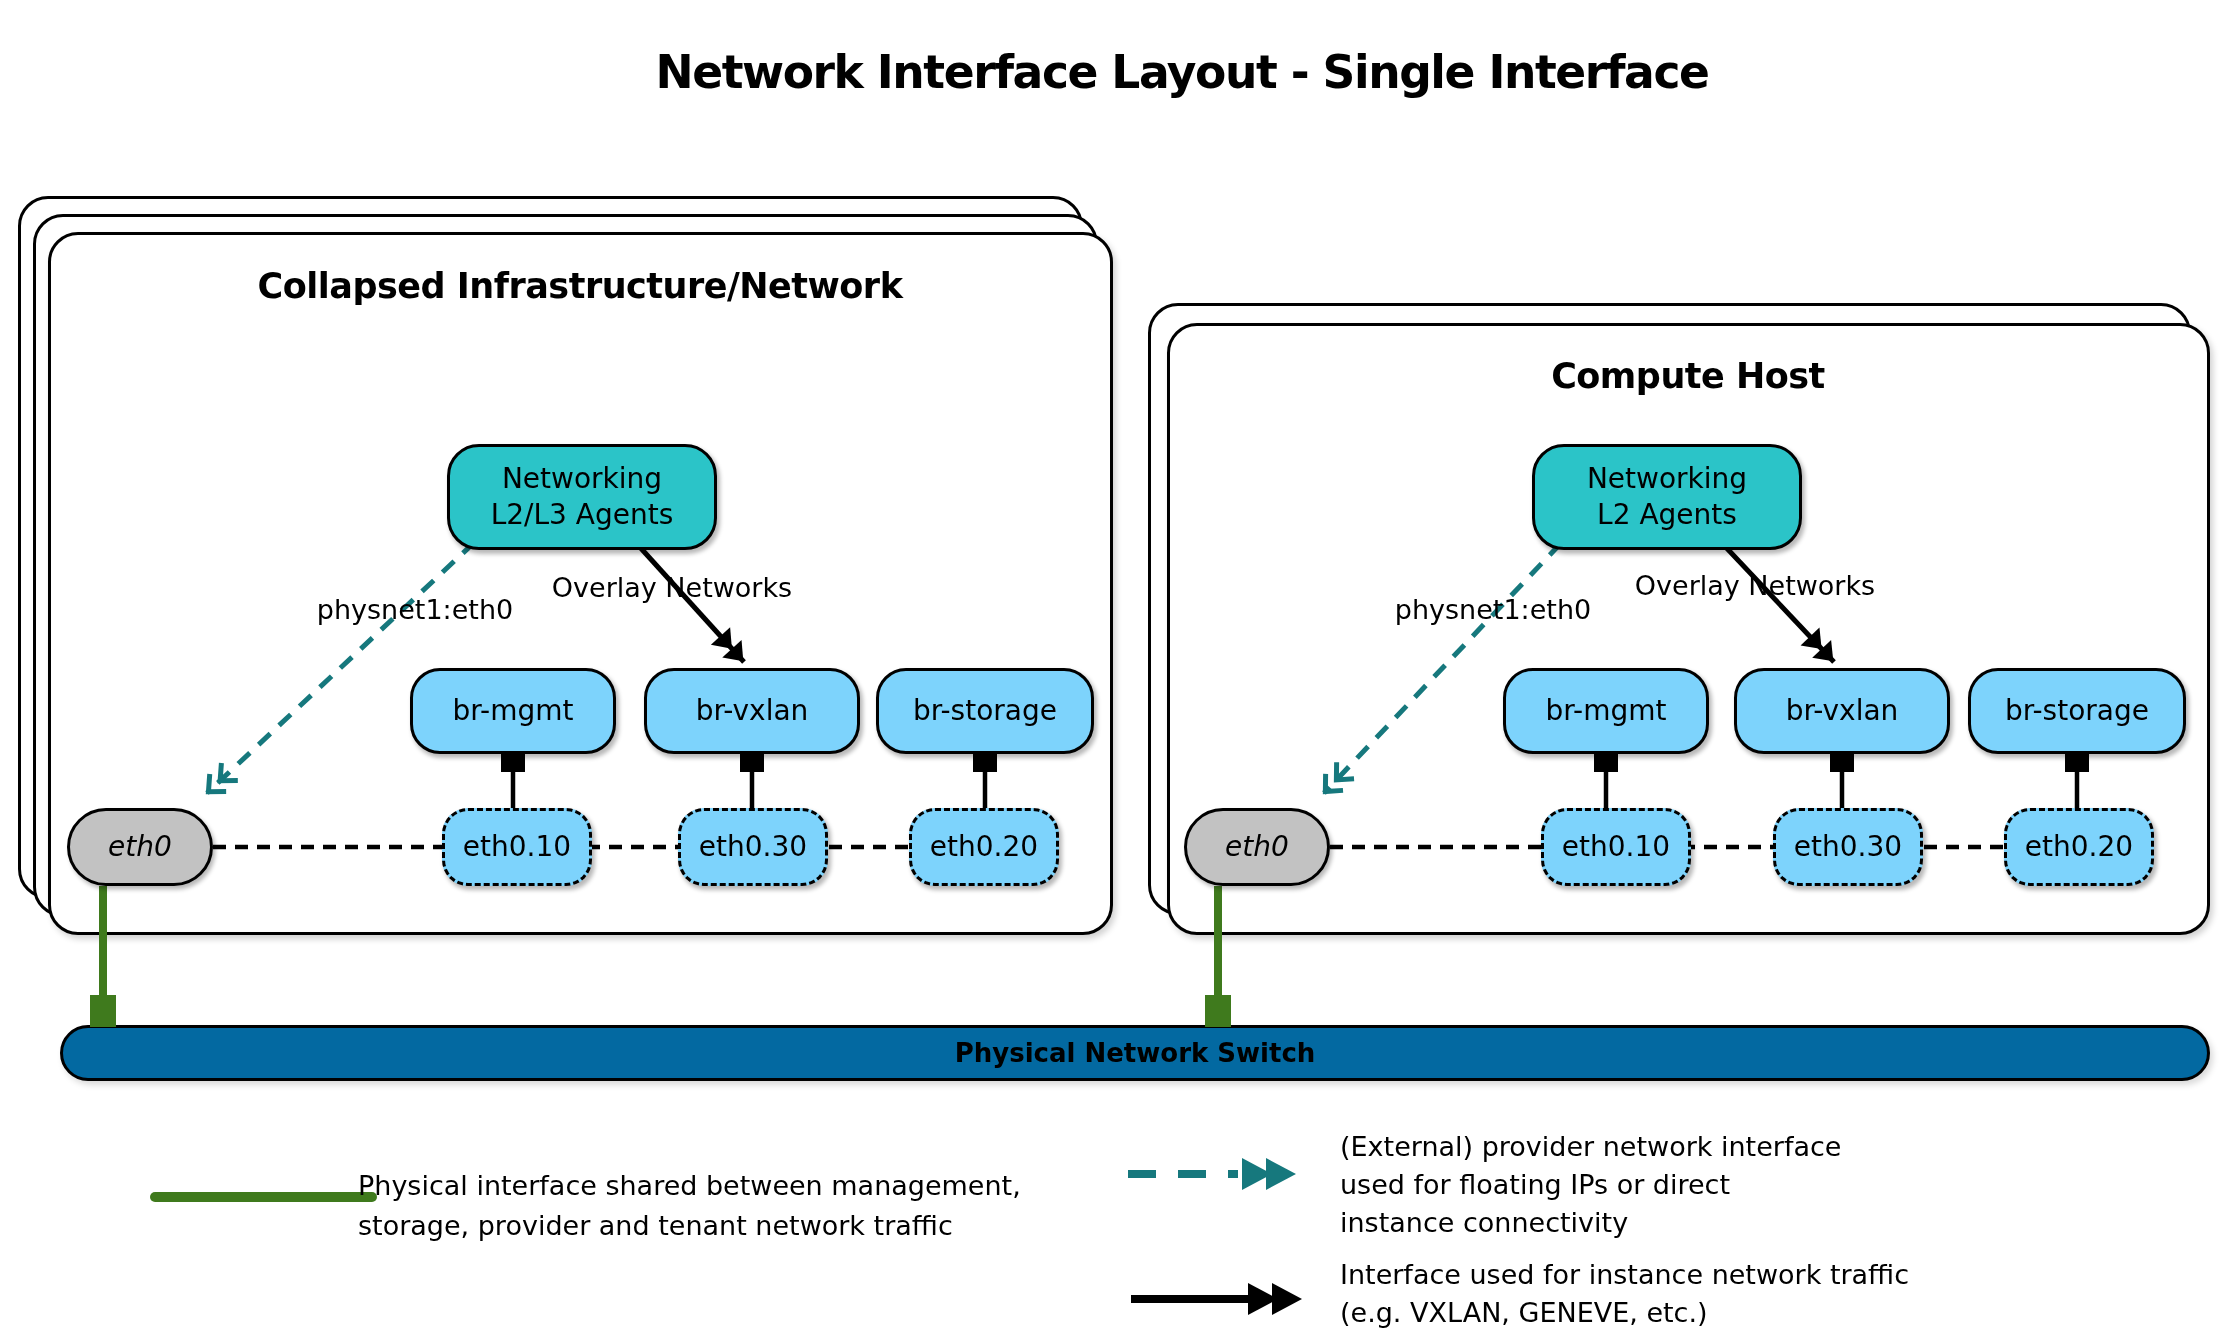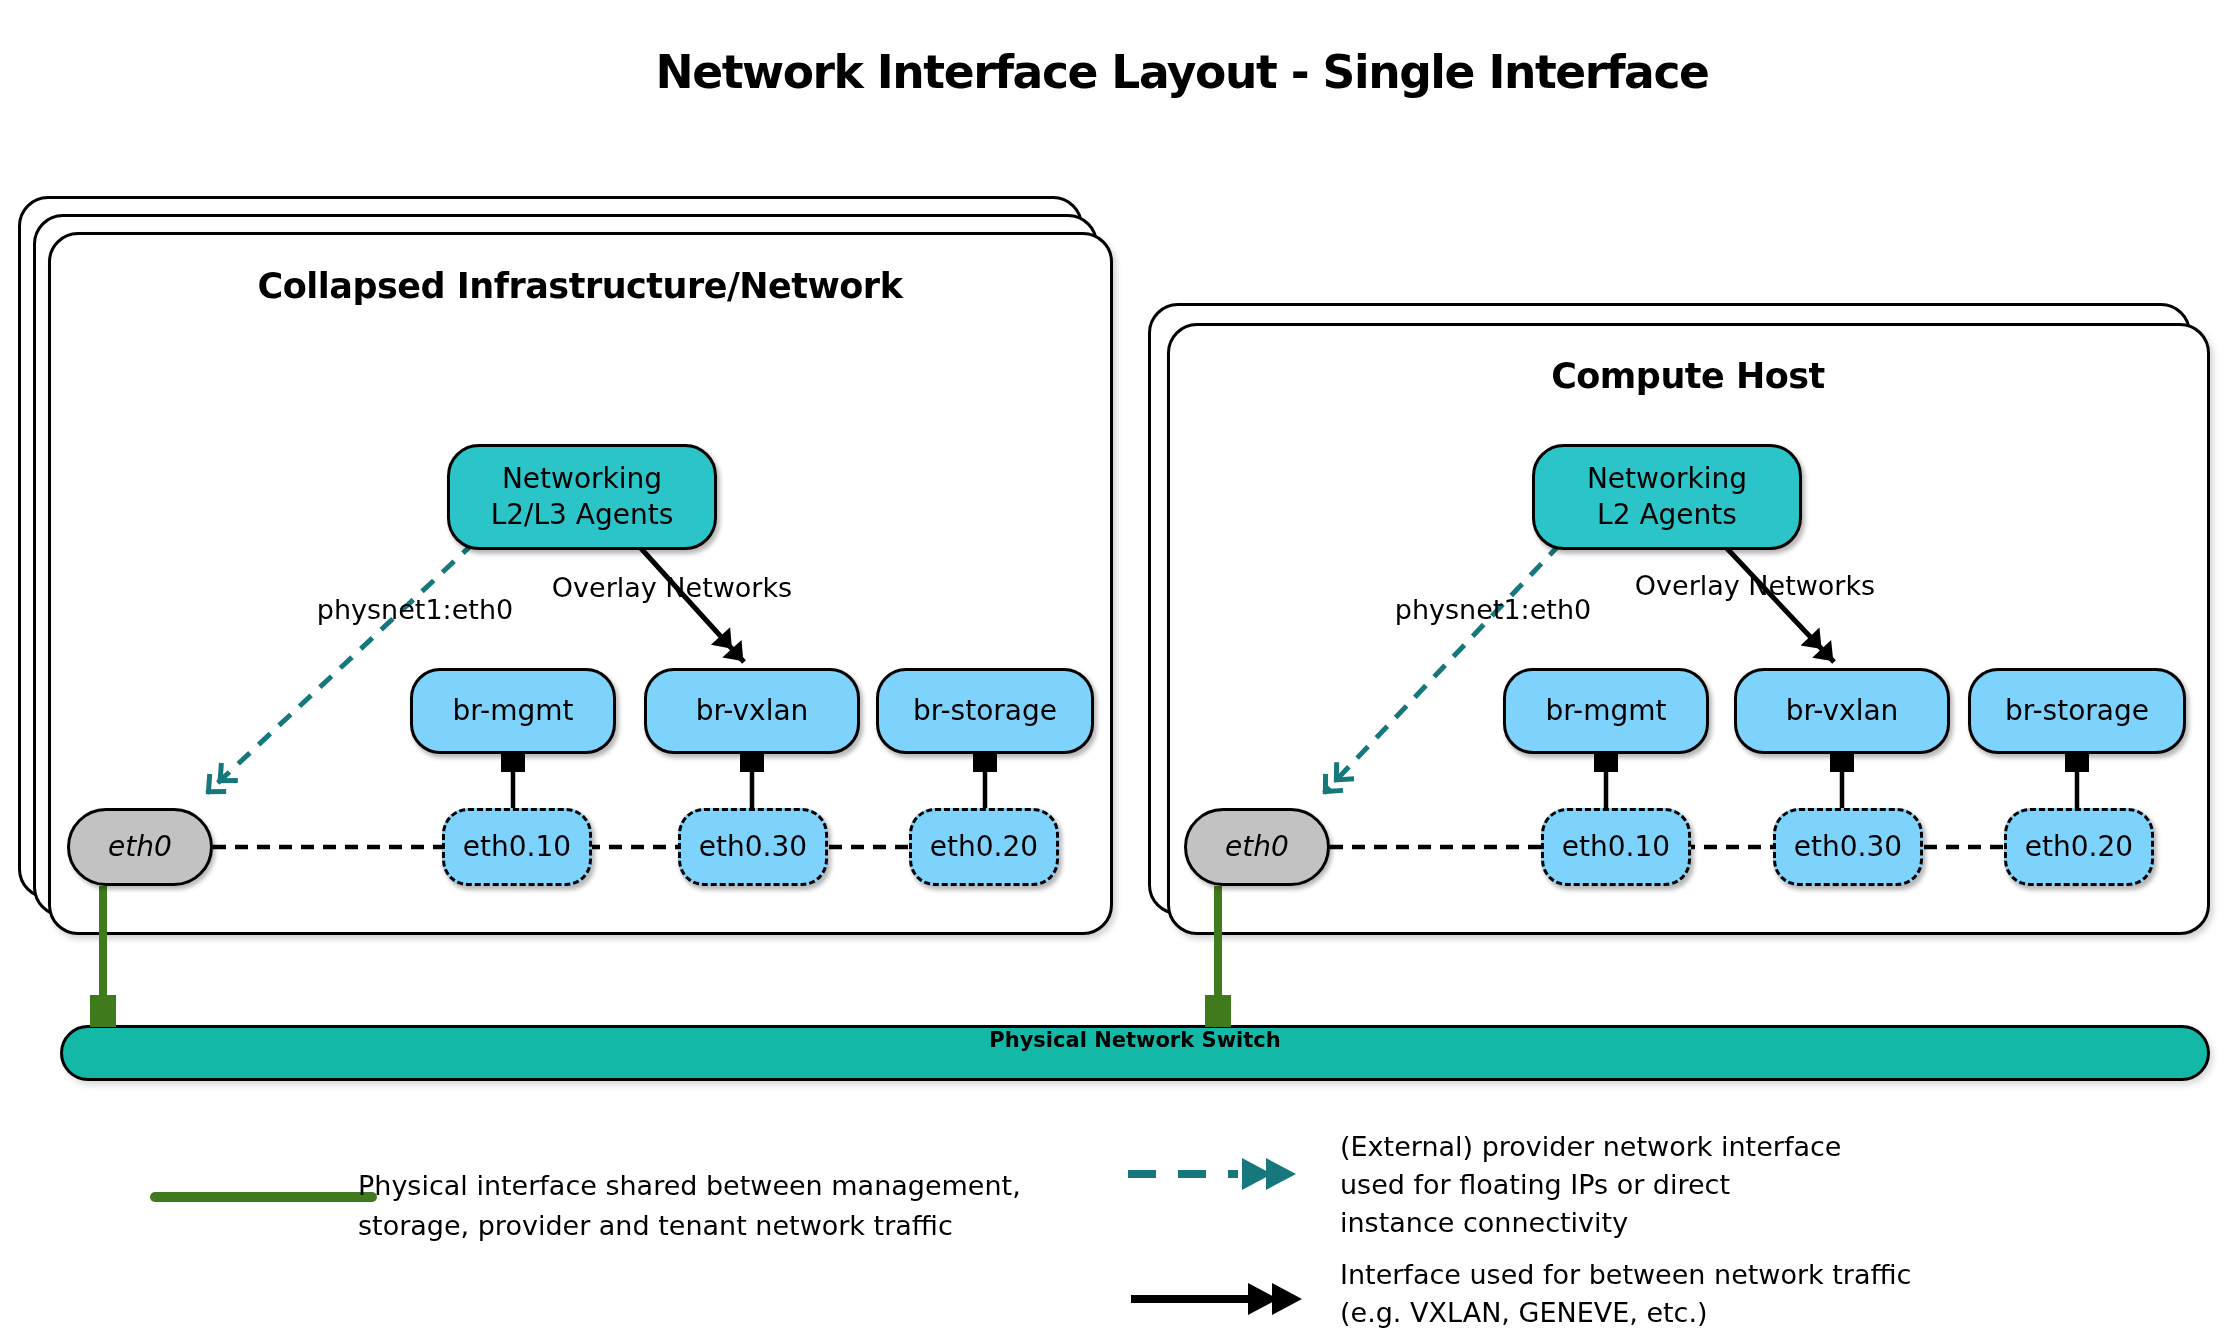--- a/index.html
+++ b/index.html
@@ -56,22 +56,22 @@
   .vlB-20{left:2004px;}
   
   .edge-label{font-size:27px;text-align:center;width:320px;}
   .lblA-prov{left:255px;top:594px;}
   .lblA-ovl{left:512px;top:572px;}
   .lblB-prov{left:1333px;top:594px;}
   .lblB-ovl{left:1595px;top:570px;}
   
   .switchbar{
     left:60px;top:1025px;width:2150px;height:56px;border:3.5px solid #000;border-radius:28px;
-    background:#14b8a6;box-sizing:border-box;display:flex;align-items:flex-start;justify-content:center;
-    font-size:21px;font-weight:bold;box-shadow:3px 4px 6px rgba(0,0,0,.15);
+    background:#0369a1;box-sizing:border-box;display:flex;align-items:center;justify-content:center;
+    font-size:26px;font-weight:bold;box-shadow:3px 4px 6px rgba(0,0,0,.15);
   }
   
   .legend-text{font-size:27px;line-height:40px;}
   .lg1{left:358px;top:1142px;width:760px;margin-top:24px;}
   .lg2{left:1340px;top:1128px;width:700px;line-height:38px;}
   .lg3{left:1340px;top:1256px;width:700px;line-height:38px;}
   
   .z1{z-index:1;} .z3{z-index:3;}
   svg.overlay{position:absolute;left:0;top:0;z-index:2;pointer-events:none;}
 </style>
@@ -177,17 +177,17 @@
   <div class="abs legend-text lg1 z3">
     <div>Physical interface shared between management,</div>
     <div>storage, provider and tenant network traffic</div>
   </div>
   <div class="abs legend-text lg2 z3">
     <div>(External) provider network interface</div>
     <div>used for floating IPs or direct</div>
     <div>instance connectivity</div>
   </div>
   <div class="abs legend-text lg3 z3">
-    <div>Interface used for between network traffic</div>
+    <div>Interface used for instance network traffic</div>
     <div>(e.g. VXLAN, GENEVE, etc.)</div>
   </div>
 
 </div>
 
 </body></html>

